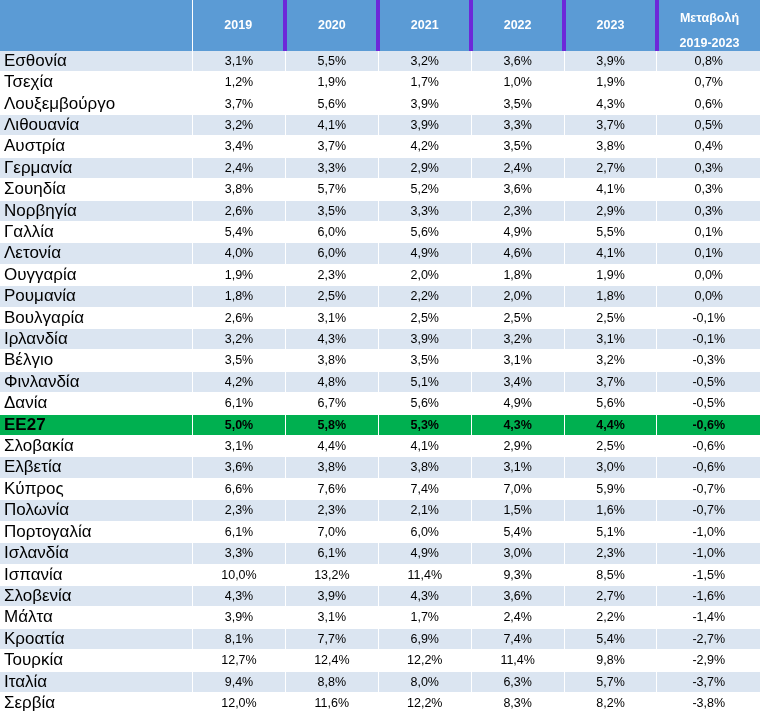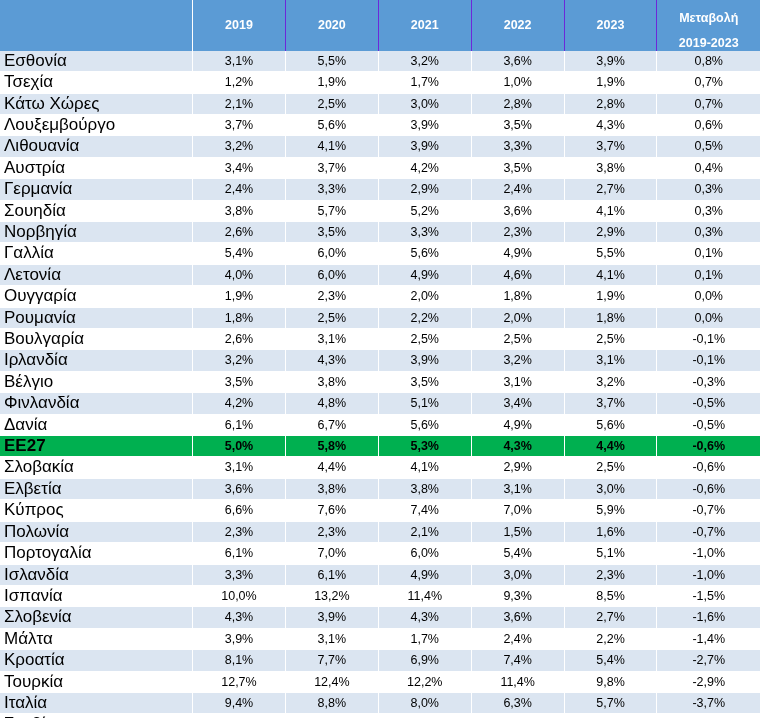--- a/index.html
+++ b/index.html
@@ -29,21 +29,21 @@
   col.c-year    { width: 83px; }
   col.c-delta   { width: 92px; }
 
   thead th {
     background: #5b9bd5;
     color: #ffffff;
     font-weight: bold;
     text-align: center;
     vertical-align: middle;
     height: 38px;
-    border-right: 1px solid #6d28d9;
+    border-right: 4px solid #6d28d9;
     font-size: 12.5px;
     padding: 0;
     line-height: 1.15;
   }
   thead th.corner {
     background: #5b9bd5;
     border-right: 1px solid #ffffff;
   }
   thead th.delta-head {
     border-right: none;
@@ -128,29 +128,20 @@
         </tr>
         <tr class="band-a">
           <td class="country">Τσεχία</td>
           <td>1,2%</td>
           <td>1,9%</td>
           <td>1,7%</td>
           <td>1,0%</td>
           <td>1,9%</td>
           <td class="last">0,7%</td>
         </tr>
-        <tr class="band-b">
-          <td class="country">Κάτω Χώρες</td>
-          <td>2,1%</td>
-          <td>2,5%</td>
-          <td>3,0%</td>
-          <td>2,8%</td>
-          <td>2,8%</td>
-          <td class="last">0,7%</td>
-        </tr>
         <tr class="band-a">
           <td class="country">Λουξεμβούργο</td>
           <td>3,7%</td>
           <td>5,6%</td>
           <td>3,9%</td>
           <td>3,5%</td>
           <td>4,3%</td>
           <td class="last">0,6%</td>
         </tr>
         <tr class="band-b">

